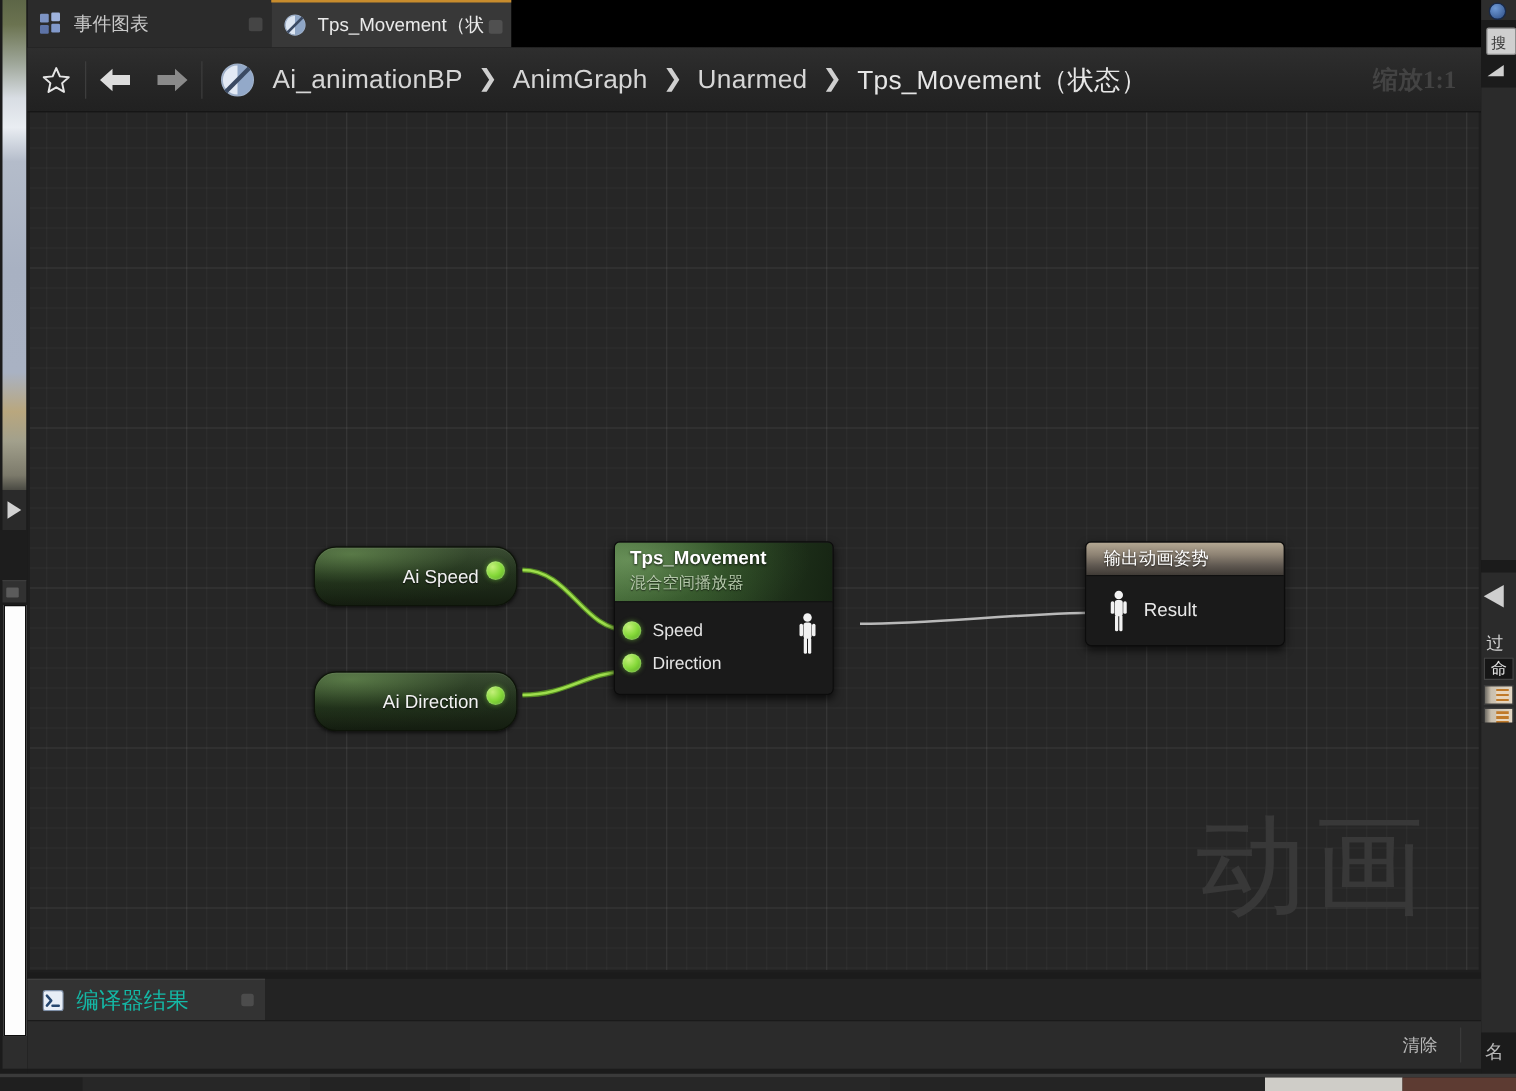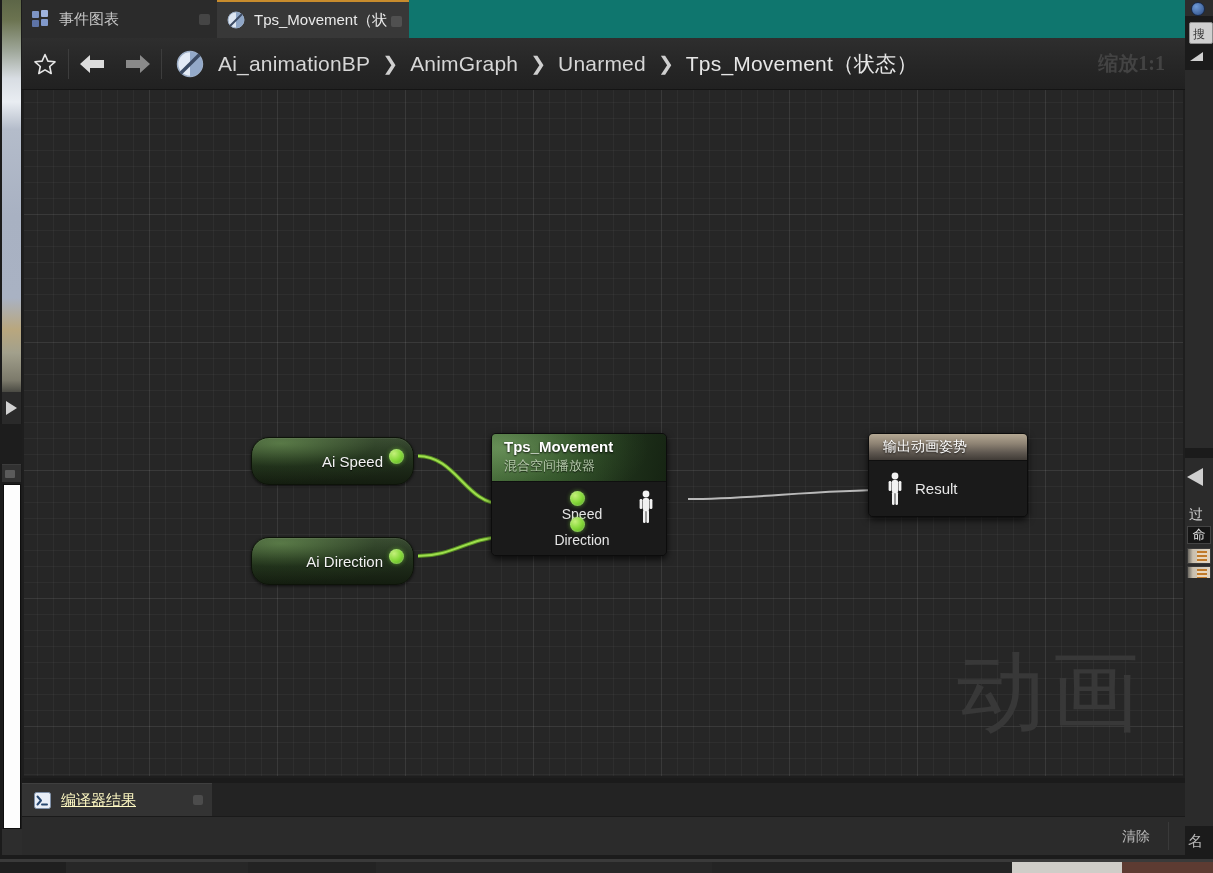--- a/index.html
+++ b/index.html
@@ -37,21 +37,21 @@
     position:absolute; left:3px; top:5px; width:10px; height:8px;
     background:#6a6a6a; border-radius:1px; opacity:.75;
   }
   .lv-white-panel {
     position:absolute; left:3px; top:484px; width:18px; height:345px;
     background:#fdfdfd; border:1px solid #0f0f0f;
   }
   .lv-foot { position:absolute; left:2px; top:829px; width:20px; height:26px; background:#2d2d2d; }
 
   
-  .tabbar { position:absolute; left:22px; top:0; width:1163px; height:38px; background:#0f766e; }
+  .tabbar { position:absolute; left:22px; top:0; width:1163px; height:38px; background:#000000; }
   .tab {
     position:absolute; top:0; height:38px;
     display:flex; align-items:center; padding:0 10px;
     font-size:15px; color:#c8c8c8; cursor:pointer;
   }
   .tab.inactive { left:0; width:195px; background:#2b2b2b; }
   .tab.active {
     left:195px; width:192px; background:#383838;
     border-top:2px solid #c88c2d; color:#eaeaea;
   }
@@ -151,21 +151,21 @@
   .node-bs .bs-head {
     height:48px; padding:4px 10px 0 12px;
     background:
       radial-gradient(ellipse 120% 200% at 6% 30%, rgba(200,255,170,.30) 0%, rgba(120,190,90,.12) 38%, rgba(0,0,0,0) 70%),
       linear-gradient(100deg,#3f6135 0%,#2d4a26 42%,#1d2f19 78%,#162413 100%);
     border-bottom:1px solid #0f0f0f;
   }
   .bs-title { font-size:15px; font-weight:bold; color:#ffffff; text-shadow:0 1px 2px rgba(0,0,0,.85); }
   .bs-sub { font-size:13px; color:#b5c9ab; margin-top:2px; text-shadow:0 1px 1px rgba(0,0,0,.7); }
   .node-bs .bs-body { position:relative; padding:9px 0 12px 0; background:#1a1a1a; }
-  .bs-pin { display:flex; align-items:center; height:26px; padding-left:6px;flex-direction:column; }
+  .bs-pin { display:flex; align-items:center; height:26px; padding-left:6px; }
   .bs-pin .pin-dot { margin-right:9px; }
   .bs-pin .pin-name { font-size:14px; color:#e4e4e4; }
   .pose-icon { position:absolute; right:12px; top:8px; width:16px; height:34px; }
 
   
   .node-out {
     position:absolute; width:160px; border-radius:5px;
     background:#1b1b1b; border:1px solid #0c0c0c;
     box-shadow:0 3px 7px rgba(0,0,0,.72); overflow:hidden; cursor:pointer;
   }
@@ -181,21 +181,21 @@
 
   
   .results { position:absolute; left:22px; top:783px; width:1163px; height:72px; background:#1c1c1c; }
   .res-tabrow { position:absolute; left:0; top:0; width:1163px; height:33px; background:#232323; }
   .res-tab {
     position:absolute; left:0; top:0; width:190px; height:33px;
     background:#333333; border-top:1px solid #3f3f3f;
     display:flex; align-items:center; padding-left:12px; cursor:pointer;
   }
   .res-tab .res-ico { width:17px; height:17px; margin-right:10px; flex:0 0 17px; }
-  .res-tab .res-label { font-size:15px; color:#fef9c3;text-decoration:underline; }
+  .res-tab .res-label { font-size:18px; color:#14b8a6; }
   .res-tab .res-x {
     position:absolute; right:9px; top:11px; width:10px; height:10px;
     background:#4c4c4c; border-radius:2px;
   }
   .res-body {
     position:absolute; left:0; top:33px; width:1163px; height:39px;
     background:#2b2b2b; border-top:1px solid #1a1a1a;
   }
   .clear-btn {
     position:absolute; right:27px; top:9px; font-size:14px; color:#b9b9b9;

